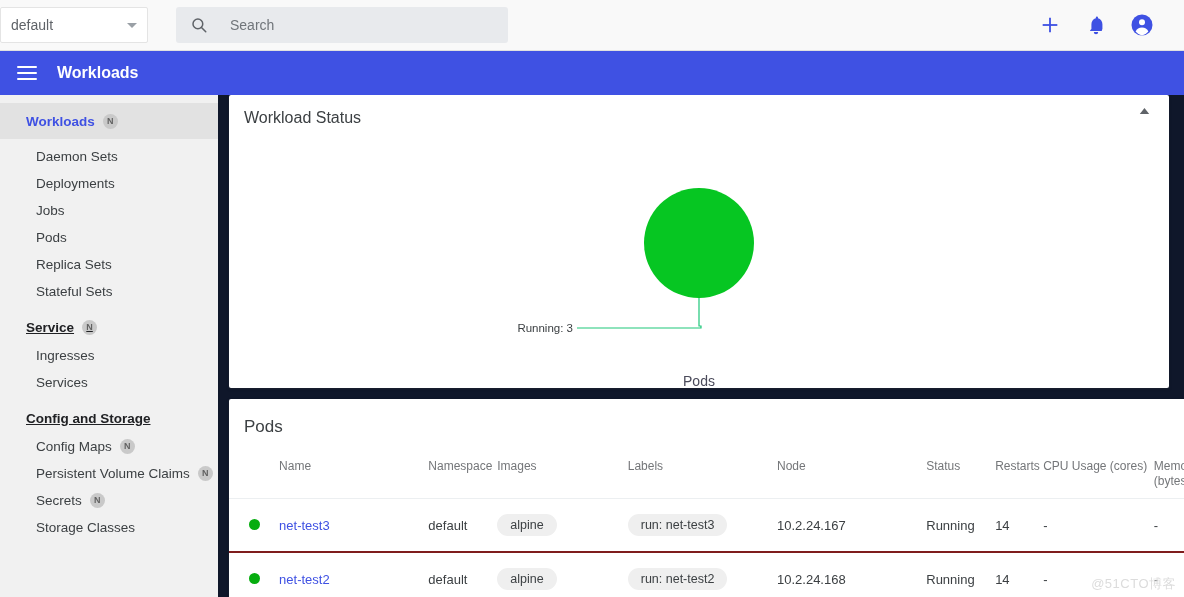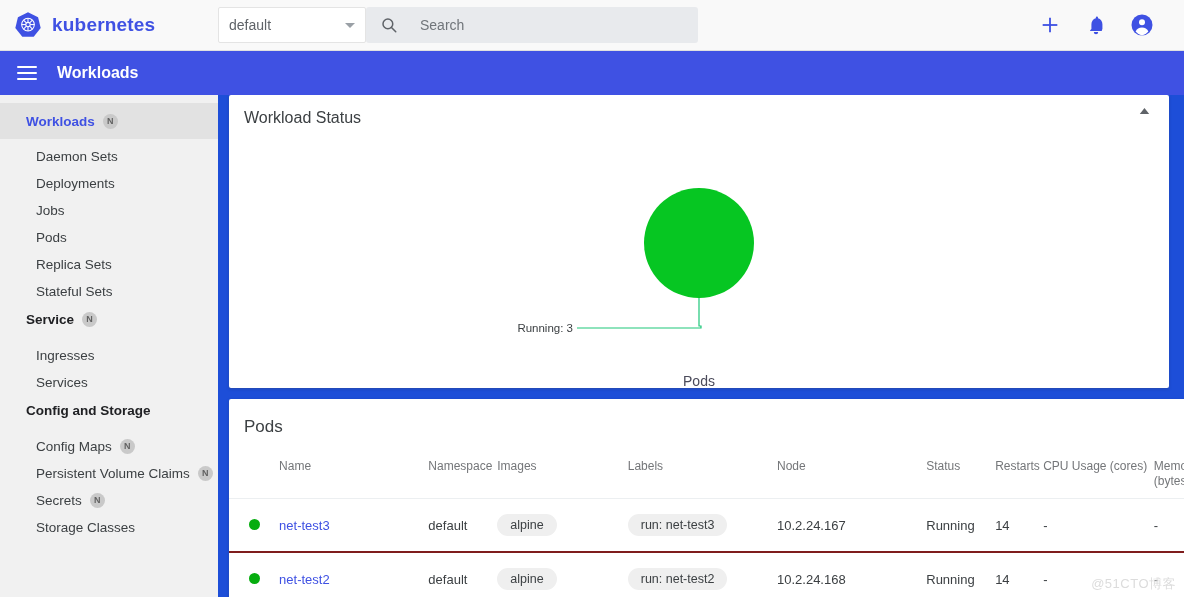--- a/index.html
+++ b/index.html
@@ -32,21 +32,21 @@
     border: 1px solid #e4e4e4; border-radius: 2px;
     display: flex; align-items: center; padding: 0 10px;
     font-size: 14px; color: #5f6368; cursor: pointer;
   }
   .ns-select .ns-value { flex: 1 1 auto; }
   .caret {
     width: 0; height: 0; border-left: 5px solid transparent;
     border-right: 5px solid transparent; border-top: 5px solid #9aa0a6;
   }
   .search-wrap {
-    width: 332px; height: 36px;
+    margin-left: 28px; width: 332px; height: 36px;
     background: #e8eaed; border-radius: 3px;
     display: flex; align-items: center; padding: 0 14px;
   }
   .search-ico { width: 18px; height: 18px; flex: 0 0 18px; color: #5f6368; }
   .search-input {
     border: 0; outline: 0; background: transparent;
     margin-left: 20px; font-size: 14px; color: #3c4043;
     font-family: "Liberation Sans", sans-serif; width: 240px;
   }
   .search-input::placeholder { color: #70757a; }
@@ -72,43 +72,44 @@
     position: absolute; top: 95px; left: 0; width: 218px; height: 502px;
     background: #f1f1f1; overflow: hidden; padding-top: 8px;
   }
   .nav-item {
     height: 27px; display: flex; align-items: center;
     font-size: 13.5px; color: #3c4043; cursor: pointer;
     padding-left: 36px; white-space: nowrap;
   }
   .nav-item.sub { padding-left: 36px; }
   .nav-group {
-    height: 30px; display: flex; 
+    height: 30px; display: flex; align-items: center;
     font-size: 13.5px; color: #202124; font-weight: bold;
     padding-left: 26px; cursor: pointer; white-space: nowrap;
     margin-top: 7px;
+    text-decoration: underline;
   }
   .nav-item.active {
     background: #e2e2e2; color: #3f51e3; font-weight: bold;
     height: 36px; padding-left: 26px; margin-bottom: 4px;
   }
   .nav-item.active .nlabel { color: #3f51e3; }
   .badge-n {
     display: inline-flex; align-items: center; justify-content: center;
     width: 15px; height: 15px; border-radius: 50%;
     background: #c9c9c9; color: #616161;
     font-size: 9px; font-weight: bold; margin-left: 8px;
     flex: 0 0 15px; line-height: 1;
   }
   .nav-group .badge-n { background: #c9c9c9; }
 
   
   .content {
     position: absolute; top: 95px; left: 218px; width: 966px; height: 502px;
-    background: #1d4ed8; overflow: hidden;
+    background: #0f172a; overflow: hidden;
   }
   .card {
     background: #fff; border-radius: 2px;
     box-shadow: 0 1px 2px rgba(60,64,67,.18), 0 1px 3px 1px rgba(60,64,67,.08);
   }
   .card-status {
     position: absolute; left: 11px; top: 0px; width: 940px; height: 293px;
     padding: 0;
   }
   .card-title {
@@ -176,38 +177,20 @@
     pointer-events: none; user-select: none;
   }
 </style>
 </head>
 <body>
 
 <div id="app">
 
   <div class="topbar">
 
-    <div class="brand">
-      <svg class="k8s-logo" viewBox="0 0 64 64">
-        <polygon points="32,3 55,14 61,39 45,59 19,59 3,39 9,14" fill="#3f51e3"></polygon>
-        <g fill="none" stroke="#ffffff" stroke-width="2.4">
-          <circle cx="32" cy="31" r="14.5"></circle>
-          <circle cx="32" cy="31" r="5"></circle>
-          <line x1="32" y1="16.5" x2="32" y2="26"></line>
-          <line x1="32" y1="36" x2="32" y2="45.5"></line>
-          <line x1="17.5" y1="31" x2="27" y2="31"></line>
-          <line x1="37" y1="31" x2="46.5" y2="31"></line>
-          <line x1="21.7" y1="20.7" x2="28.4" y2="27.4"></line>
-          <line x1="35.6" y1="34.6" x2="42.3" y2="41.3"></line>
-          <line x1="42.3" y1="20.7" x2="35.6" y2="27.4"></line>
-          <line x1="28.4" y1="34.6" x2="21.7" y2="41.3"></line>
-        </g>
-      </svg>
-      <span class="brand-text">kubernetes</span>
-    </div>
 
     <div class="ns-select">
       <span class="ns-value">default</span>
       <span class="caret"></span>
     </div>
 
     <div class="search-wrap">
       <svg class="search-ico" viewBox="0 0 24 24" fill="none" stroke="#5f6368" stroke-width="2">
         <circle cx="10.5" cy="10.5" r="6.5"></circle>
         <line x1="15.3" y1="15.3" x2="21" y2="21" stroke-linecap="round"></line>

